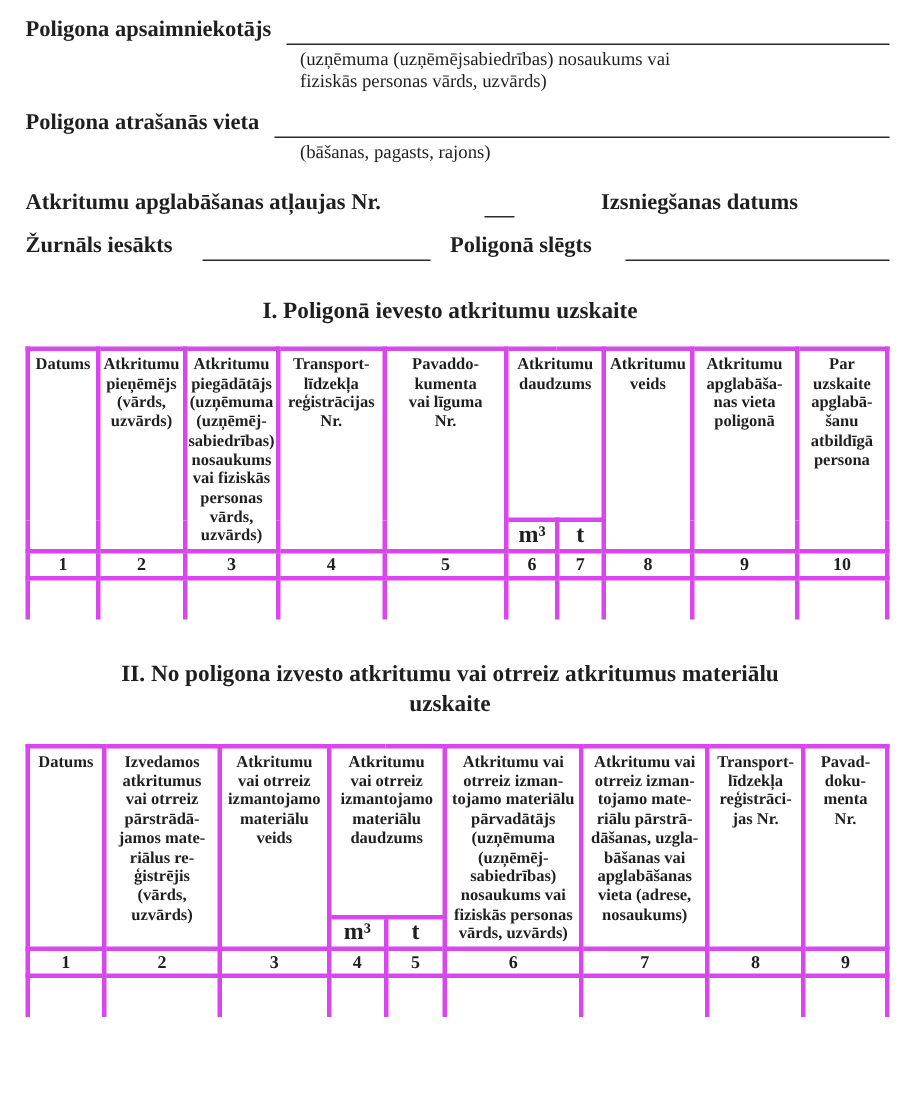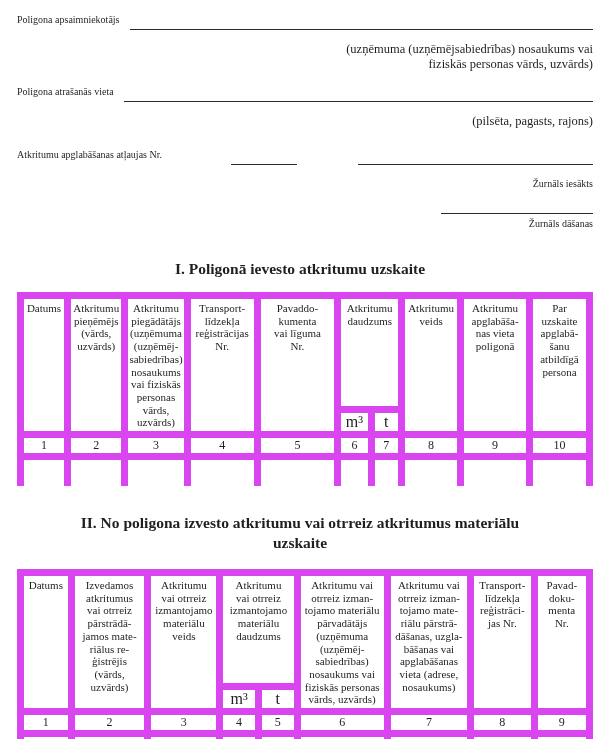--- a/index.html
+++ b/index.html
@@ -3,41 +3,41 @@
 <meta charset="utf-8">
 <style>
   html,body{margin:0;padding:0;background:#ffffff;}
   body{
     width:600px;height:739px;overflow:hidden;
     font-family:"Liberation Serif","DejaVu Serif",serif;
     color:#1f1f1f;box-sizing:border-box;
     padding:10px 7px 0 17px;
   }
   .frow{display:flex;align-items:flex-end;}
-  .flabel{font-size:10px;line-height:20px;white-space:nowrap;}
+  .flabel{font-size:15px;line-height:20px;white-space:nowrap;font-weight:bold;}
   .fline{border-bottom:1.5px solid #2a2a2a;height:19px;}
   .grow{flex:1;}
   .caption{
-    font-size:12.5px;line-height:15px;text-align:right;
-    white-space:pre-line;margin-left:183px;margin-top:12px;
+    font-size:12.5px;line-height:15px;text-align:left;
+    white-space:pre-line;margin-left:183px;margin-top:2px;
   }
   .sec-title{
     font-weight:bold;font-size:15.5px;line-height:20px;
     text-align:center;white-space:pre-line;margin-right:10px;
   }
   #title1{margin-top:24px;}
   #title2{margin-top:27px;}
   table{
     border-collapse:collapse;table-layout:fixed;
     margin-top:13px;margin-left:0px;
   }
   #table2{margin-top:16px;}
   th,td{
-    border:7px solid #d946ef;
-    font-weight:normal;padding:0;
+    border:3px solid #d946ef;
+    font-weight:bold;padding:0;
     overflow:hidden;
   }
   th.hcell{
     vertical-align:top;text-align:center;
     font-size:11px;line-height:12.7px;
     padding:3px 1px 2px;white-space:pre-line;
   }
   td.unit{
     text-align:center;font-size:16px;height:14px;vertical-align:middle;
   }
@@ -55,32 +55,33 @@
     <span class="flabel">Poligona apsaimniekotājs</span>
     <span class="fline grow" style="margin-left:10px;"></span>
   </div>
   <div class="caption">(uzņēmuma (uzņēmējsabiedrības) nosaukums vai
 fiziskās personas vārds, uzvārds)</div>
 
   <div class="frow" style="margin-top:10px;">
     <span class="flabel">Poligona atrašanās vieta</span>
     <span class="fline grow" style="margin-left:10px;"></span>
   </div>
-  <div class="caption">(pilsēta, pagasts, rajons)</div>
+  <div class="caption">(bāšanas, pagasts, rajons)</div>
 
   <div class="frow" style="margin-top:16px;gap:43px;">
     <span class="flabel">Atkritumu apglabāšanas atļaujas Nr.</span>
     <span class="fline" style="width:66px;margin-left:26px;"></span>
+    <span class="flabel" style="margin-left:15px;">Izsniegšanas datums</span>
     <span class="fline grow" style="margin-left:18px;"></span>
   </div>
 
-  <div class="frow" style="margin-top:9px;flex-direction:column;">
+  <div class="frow" style="margin-top:9px;">
     <span class="flabel">Žurnāls iesākts</span>
     <span class="fline" style="width:152px;margin-left:20px;"></span>
-    <span class="flabel" style="margin-left:13px;">Žurnāls dāšanas</span>
+    <span class="flabel" style="margin-left:13px;">Poligonā slēgts</span>
     <span class="fline grow" style="margin-left:22px;"></span>
   </div>
 
 </div>
 
 <div class="sec-title" id="title1">I. Poligonā ievesto atkritumu uzskaite</div>
 
 <table id="table1">
   <colgroup>
     <col style="width:48px;">

